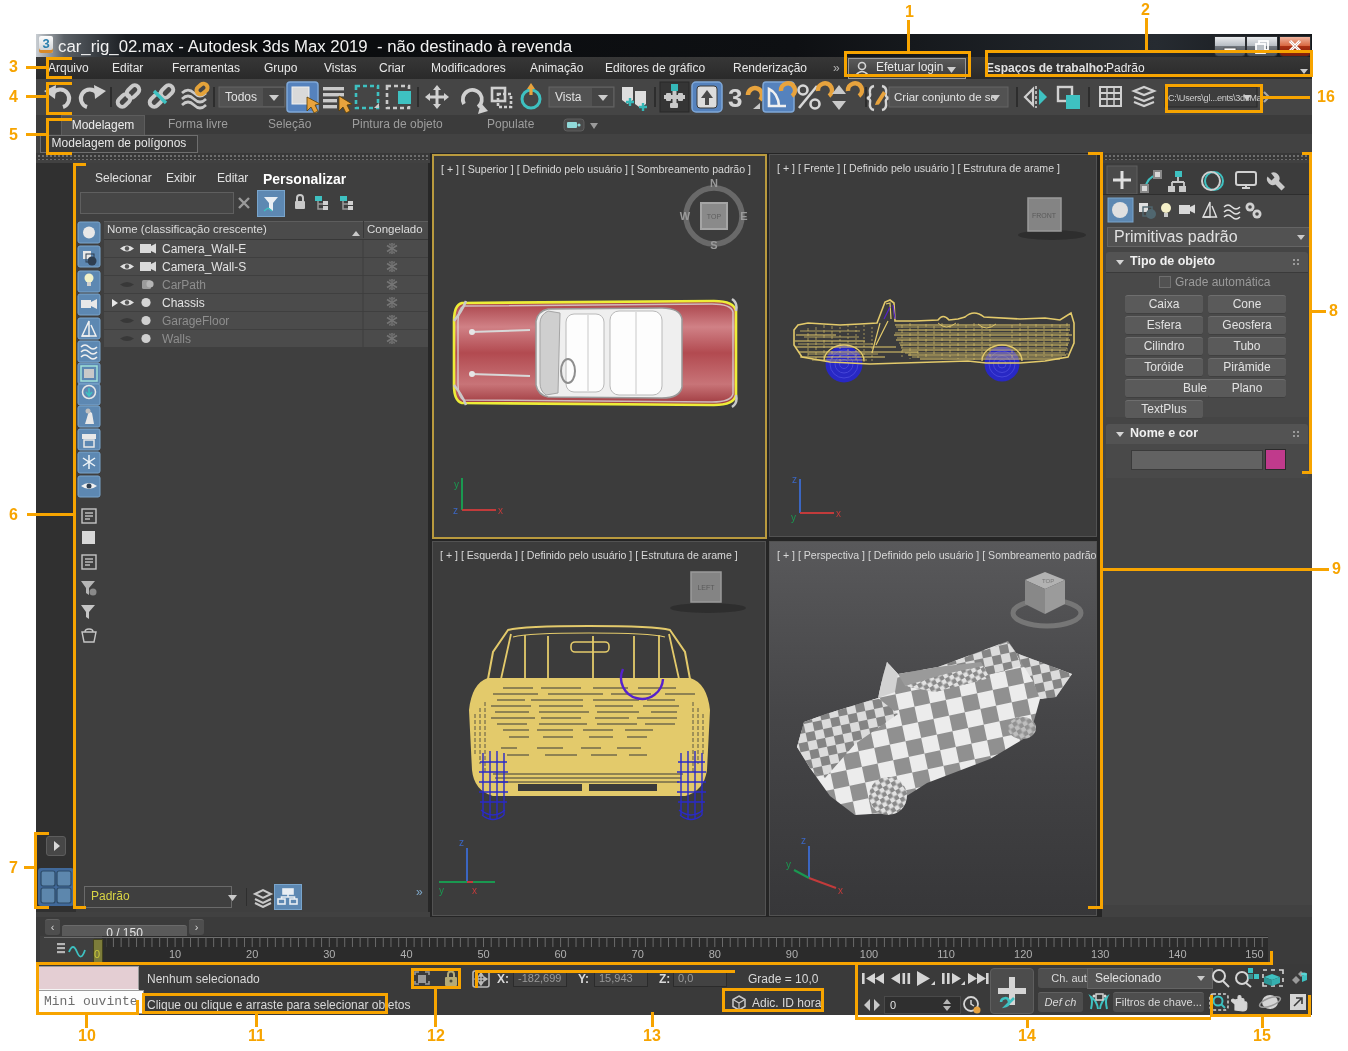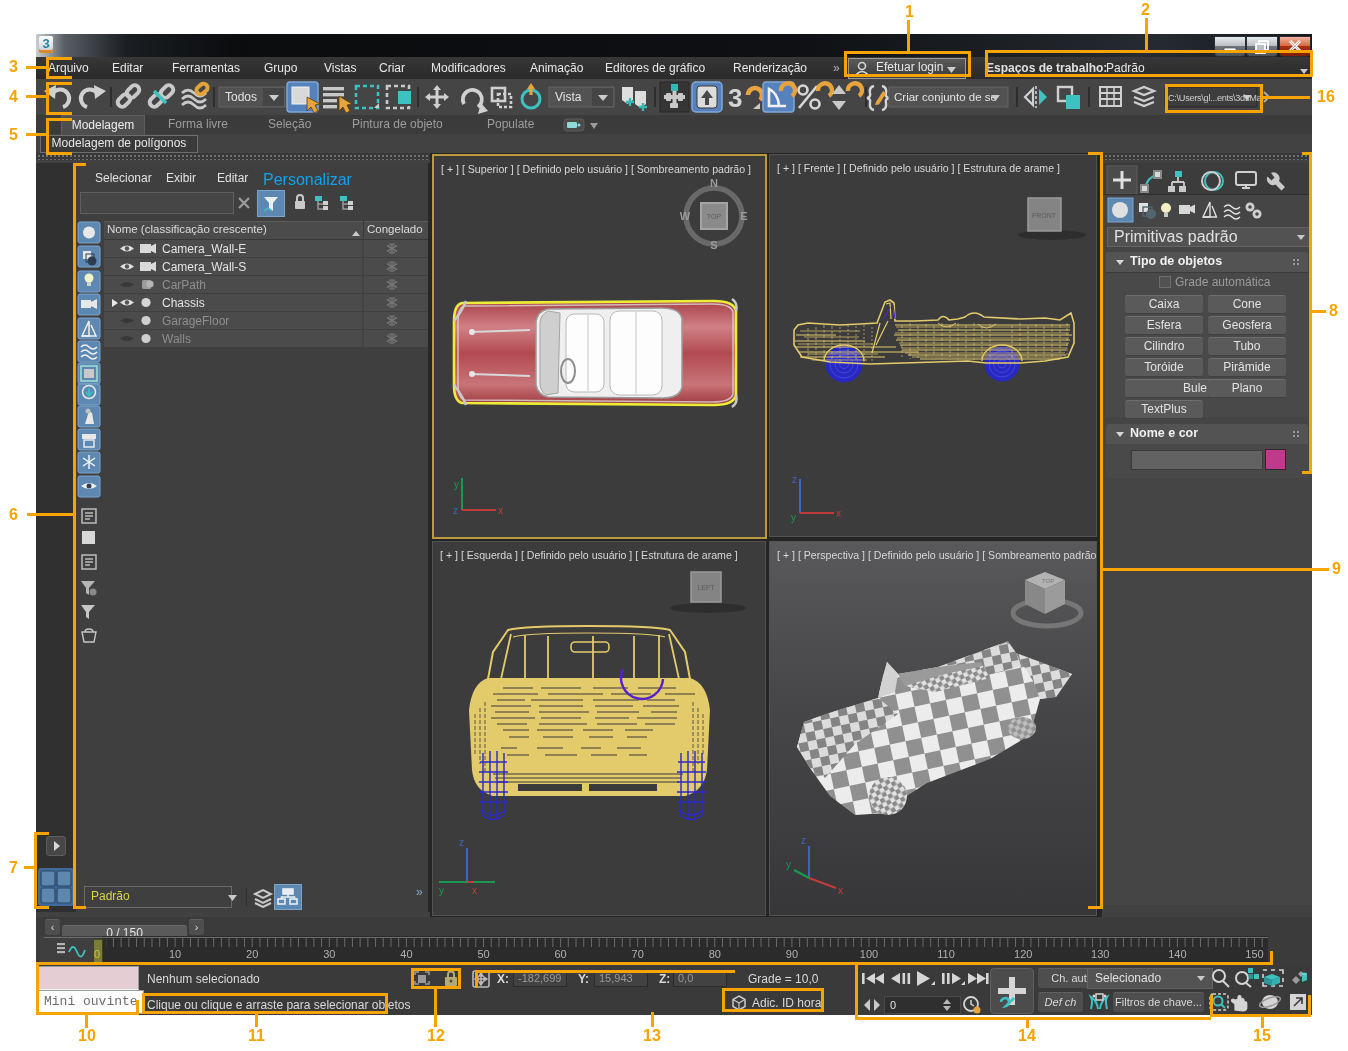--- a/index.html
+++ b/index.html
@@ -59,20 +59,21 @@
 .ann{position:absolute;background:#f7a400;}
 .annlab{position:absolute;color:#f7a400;font-weight:bold;font-size:16px;font-family:"Liberation Sans",sans-serif;}
 .annbox{position:absolute;border:3px solid #f7a400;box-sizing:border-box;}
 </style>
 </head>
 <body>
 <div id="page">
   <div id="win">
     <div id="titlebar">
       <div id="maxicon">3</div>
+      <div id="titletext">car_rig_02.max - Autodesk 3ds Max 2019  - não destinado à revenda</div>
       <div class="winbtn" style="left:1178px;"><svg width="30" height="19">
             <rect x="9" y="11" width="12" height="4" fill="#fff" stroke="#555" stroke-width="0.8"></rect>
           </svg></div>
       <div class="winbtn" style="left:1210px;"><svg width="30" height="19">
             <rect x="12" y="4" width="9" height="9" fill="none" stroke="#fff" stroke-width="1.8"></rect>
             <rect x="9" y="7" width="9" height="9" fill="#b9bfc5" stroke="#fff" stroke-width="1.8"></rect>
           </svg></div>
       <div class="winbtn" id="btnclose" style="left:1243px;"><svg width="30" height="19">
             <path d="M10,4 L20,14 M20,4 L10,14" stroke="#fff" stroke-width="3"></path>
             <path d="M10,4 L20,14 M20,4 L10,14" stroke="#7d1f09" stroke-width="1" opacity="0.3"></path>
@@ -286,21 +287,21 @@
               <rect x="19" y="3" width="14" height="15" rx="2"></rect>
             <rect x="3" y="20" width="14" height="15" rx="2"></rect>
               <rect x="19" y="20" width="14" height="15" rx="2"></rect>
           </g>
         </svg></div>
     </div>
     <div id="explorer">
       <div class="abs" style="left:19px;top:8px;font-size:12px;color:#e2e2e2;">Selecionar</div>
       <div class="abs" style="left:90px;top:8px;font-size:12px;color:#e2e2e2;">Exibir</div>
       <div class="abs" style="left:141px;top:8px;font-size:12px;color:#e2e2e2;">Editar</div>
-      <div class="abs" style="left:187px;top:8px;font-size:16px;color:#0ea5e9;">Personalizar</div>
+      <div class="abs" style="left:187px;top:8px;font-size:14px;color:#ffffff;font-weight:bold;">Personalizar</div>
       <div class="abs" style="left:4px;top:29px;width:152px;height:20px;background:#464646;border:1px solid #5f5f5f;"></div>
       <div class="abs" style="left:160px;top:32px;"><svg width="16" height="16">
             <path d="M3,3 L13,13 M13,3 L3,13" stroke="#9a9a9a" stroke-width="2.4"></path>
           </svg></div>
       <div class="abs" style="left:181px;top:27px;width:26px;height:25px;background:#5d88b2;border:1px solid #79a5cc;">
         <svg width="26" height="25">
             <path d="M6,6 h14 l-5,6 v8 l-4,-3 v-5 z" fill="#e9eef3"></path>
             <path d="M10,17 l-4,3 m4,-3 l4,3" stroke="#3ec1c1" stroke-width="1.5" fill="none"></path>
           </svg></div>
       <div class="abs" style="left:216px;top:30px;"><svg width="16" height="18">
@@ -757,21 +758,21 @@
             <circle cx="147" cy="44" r="4.5"></circle>
             <circle cx="154" cy="51" r="4.5"></circle>
             <circle cx="147" cy="44" r="1.8" fill="#454545"></circle>
             <circle cx="154" cy="51" r="1.8" fill="#454545"></circle>
           </g>
       </svg>
       <div class="abs" style="left:4px;top:64px;width:197px;height:18px;background:#525252;border:1px solid #646464;color:#e0e0e0;font-size:16px;line-height:17px;padding-left:6px;">Primitivas padrão
         <div class="abs" style="right:6px;top:7px;width:0;height:0;border:4px solid transparent;border-top:5px solid #c9c9c9;"></div></div>
       <div class="abs" style="left:3px;top:89px;width:202px;height:20px;background:#535353;border-radius:3px 3px 0 0;">
         <div class="abs" style="left:10px;top:8px;width:0;height:0;border:4px solid transparent;border-top:5px solid #d5d5d5;"></div>
-        <div class="abs" style="left:24px;top:2px;font-size:12.5px;font-weight:bold;color:#f0f0f0;">Tipo de objetos</div>
+        <div class="abs" style="left:24px;top:2px;font-size:12.5px;font-weight:bold;color:#f0f0f0;">Tipo de objeto</div>
         <div class="abs" style="right:8px;top:6px;width:8px;height:8px;background-image:radial-gradient(#9a9a9a 1px,transparent 1.1px);background-size:4px 4px;"></div>
       </div>
       <div class="abs" style="left:3px;top:109px;width:202px;height:144px;background:#494949;border-top:1px solid #3a3a3a;"></div>
       <div class="abs" style="left:56px;top:113px;width:10px;height:10px;background:#525252;border:1px solid #6e6e6e;"></div>
       <div class="abs" style="left:72px;top:112px;font-size:12px;color:#9b9b9b;">Grade automática</div>
       <div class="cbtn" style="left:22px;top:132px;">Caixa</div>
       <div class="cbtn" style="left:105px;top:132px;">Cone</div>
       <div class="cbtn" style="left:22px;top:153px;">Esfera</div>
       <div class="cbtn" style="left:105px;top:153px;">Geosfera</div>
       <div class="cbtn" style="left:22px;top:174px;">Cilindro</div>

